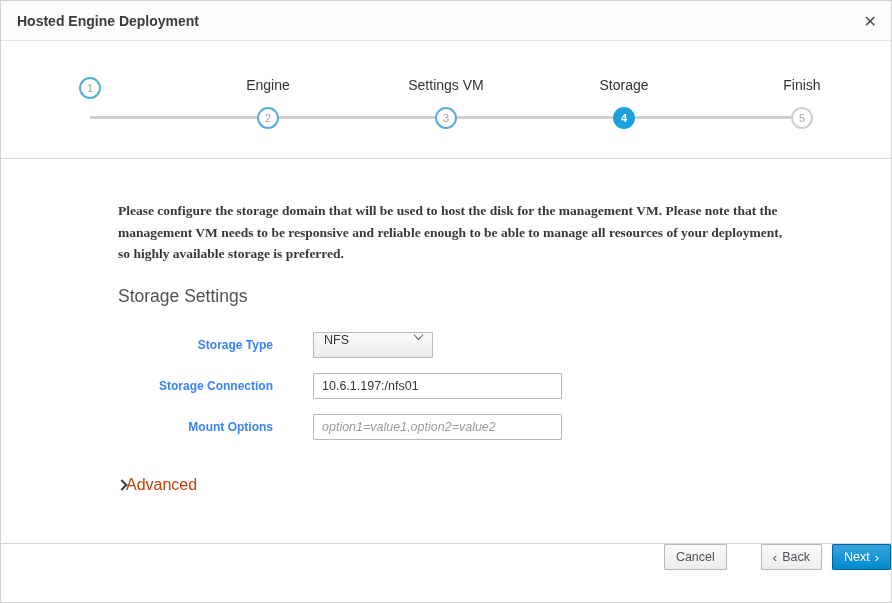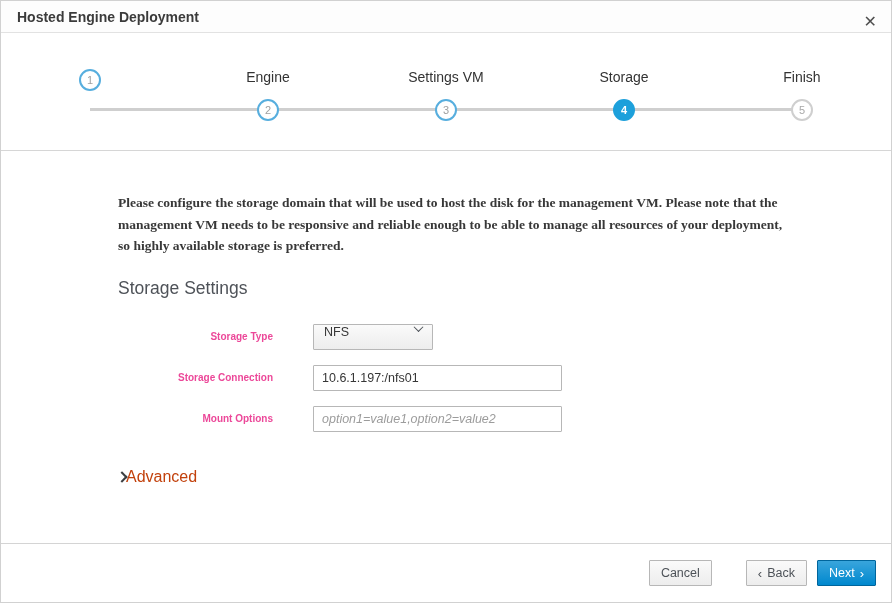--- a/index.html
+++ b/index.html
@@ -3,21 +3,21 @@
 <meta charset="utf-8">
 <style>
   * { margin:0; padding:0; box-sizing:border-box; }
   html,body { width:892px; height:603px; background:#fff; }
   body { font-family:"Liberation Sans","DejaVu Sans",sans-serif; color:#363636; }
 
   .dialog { position:relative; width:892px; height:603px; background:#fff;
             border:1px solid #d1d1d1; overflow:hidden; }
 
   
-  .dlg-header { position:relative; height:32px; border-bottom:1px solid #e2e2e2;
+  .dlg-header { position:relative; height:40px; border-bottom:1px solid #e2e2e2;
                 display:flex; align-items:center; padding:0 16px; background:#fdfdfd; }
   .dlg-title { font-size:14px; font-weight:700; color:#3b3b3b; }
   .close-btn { position:absolute; right:14px; top:0; height:40px; display:flex;
                align-items:center; font-size:16px; color:#4f4f4f; cursor:pointer;
                font-weight:700; }
 
   
   .steps-band { position:relative; height:118px; border-bottom:1px solid #d6d6d6;
                 background:#fff; }
   .connector { position:absolute; top:75px; left:10%; right:10%; height:3px;
@@ -34,22 +34,22 @@
   .step.upcoming .step-circle { border-color:#cfcfcf; color:#a8a8a8; }
 
   
   .content { padding-left:117px; }
   .description { margin-top:41px; width:676px; font-size:13.5px; line-height:21.5px;
                  font-weight:600; color:#383838;font-family:Liberation Serif, serif; }
   .section-title { margin-top:21px; font-size:17.5px; font-weight:400; color:#4e5258; }
 
   .form { margin-top:25px; }
   .form-row { display:flex; align-items:center; margin-bottom:15px; }
-  .form-label { width:155px; text-align:right; margin-right:40px; font-size:10px;
-                font-weight:600; color:#ec4899; }
+  .form-label { width:155px; text-align:right; margin-right:40px; font-size:12px;
+                font-weight:600; color:#3b82f6; }
 
   .select-box { width:120px; height:26px; border:1px solid #b7b7b7; border-radius:1px;
                 background:linear-gradient(to bottom,#fafafa 0%,#ededed 100%);
                 display:flex; align-items:flex-start; justify-content:space-between;
                 padding:0 10px; font-size:12.5px; color:#363636; cursor:pointer; }
   .caret { width:7px; height:7px; border-right:1.5px solid #4d5258;
            border-bottom:1.5px solid #4d5258; transform:rotate(45deg) translate(-1px,-1px); }
 
   .text-input { width:249px; height:26px; border:1px solid #b7b7b7; border-radius:1px;
                 padding:0 8px; font-size:12.5px; color:#363636;
@@ -57,21 +57,21 @@
   .text-input::placeholder { font-style:italic; color:#9c9c9c; }
 
   .advanced { margin-top:36px; display:flex; align-items:center; cursor:pointer; }
   .chev-right { width:8px; height:8px; border-top:2px solid #3b3f42;
                 border-right:2px solid #3b3f42; transform:rotate(45deg); }
   .advanced-label { margin-left:0; font-size:16px; color:#c2410c; }
 
   
   .dlg-footer { position:absolute; left:0; right:0; bottom:0; height:59px;
                 border-top:1px solid #d4d4d4; background:#fff; display:flex;
-                align-items:center; justify-content:flex-end; padding-right:15px; }
+                align-items:flex-start; justify-content:flex-end; }
   .btn { height:26px; padding:0 11px; font-size:12.5px; border-radius:1px;
          cursor:pointer; display:inline-flex; align-items:center; gap:5px;
          font-family:"Liberation Sans","DejaVu Sans",sans-serif; }
   .btn-default { background:linear-gradient(to bottom,#fafafa 0%,#ededed 100%);
                  border:1px solid #b7b7b7; color:#4d5258; }
   .btn-primary { background:linear-gradient(to bottom,#39a5dc 0%,#0088ce 100%);
                  border:1px solid #00659c; color:#fff; }
   .btn-cancel { margin-right:34px; }
   .btn-back { margin-right:10px; }
   .btn .chev-glyph { font-size:13px; line-height:1; }

